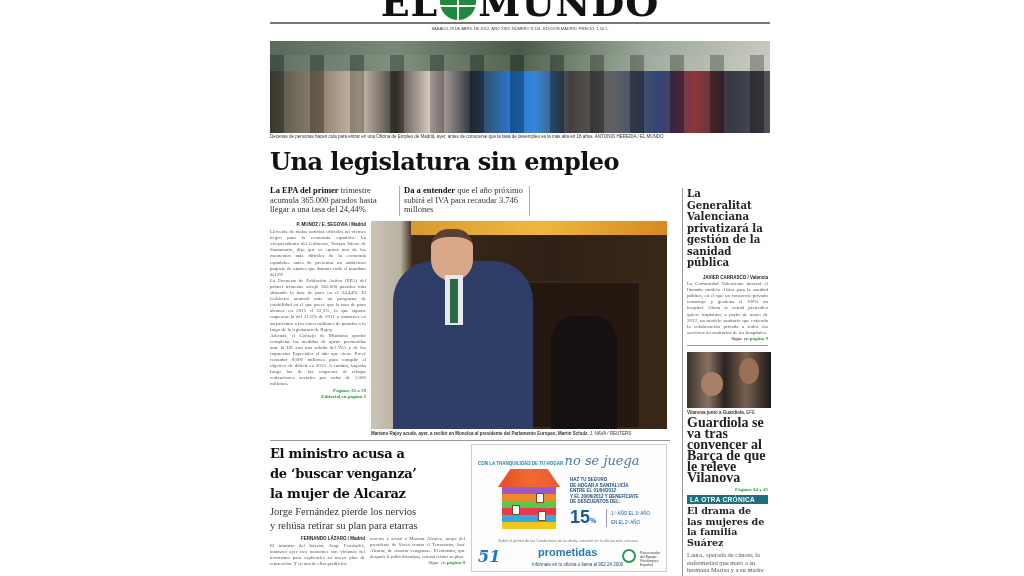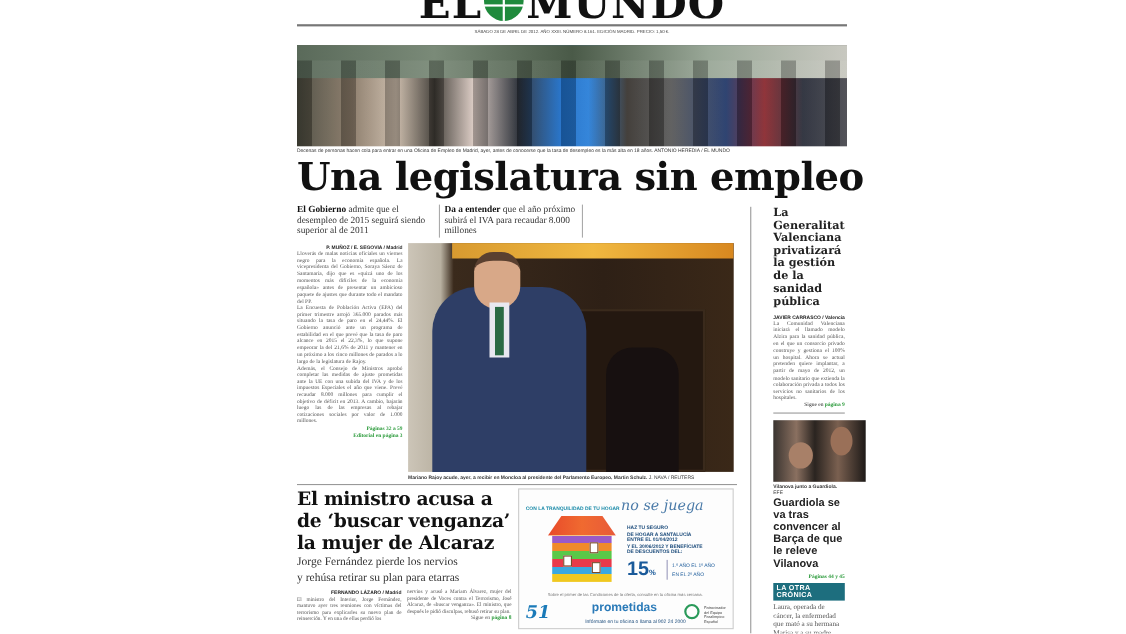--- a/index.html
+++ b/index.html
@@ -8,54 +8,54 @@
 .masthead{position:absolute;left:0;top:-14px;width:500px;height:34px;text-align:center;font-family:"DejaVu Serif",serif;font-weight:bold;font-size:38px;letter-spacing:1px;line-height:34px;color:#111}
 .globe{display:inline-block;width:36px;height:30px;border-radius:0 0 18px 18px;background:#1f8a3c;vertical-align:middle;margin:0 2px;position:relative;top:-2px;border-top:3px solid #fff}
 .globe::after{content:"";position:absolute;left:17px;top:0;width:2px;height:27px;background:#fff}
 .globe::before{content:"";position:absolute;left:0;top:12px;width:36px;height:2px;background:#fff}
 .rule{position:absolute;left:0;top:22px;width:500px;height:2px;background:#777}
 .dateline{position:absolute;left:0;top:26px;width:500px;text-align:center;font-size:4px;color:#444;font-family:"Liberation Sans",sans-serif}
 .photo-top{position:absolute;left:0;top:41px;width:500px;height:92px;background:linear-gradient(90deg,#4a4a3e 0%,#8a7a68 10%,#c9b9a8 18%,#3e3a34 25%,#d8c8c0 32%,#2c3038 40%,#1f6fc8 48%,#2a7fd8 53%,#3a3632 60%,#5a5a5a 68%,#243a6a 78%,#8a2a30 85%,#2a2e3a 92%,#4a4a50 100%);overflow:hidden}
 .photo-top .bg{position:absolute;left:0;top:0;width:100%;height:30px;background:linear-gradient(90deg,#5a6a5a,#7a8a78,#4a5a48,#9aa898,#c8c8c0)}
 .photo-top .crowd{position:absolute;left:0;top:14px;width:100%;height:78px;background:repeating-linear-gradient(90deg,rgba(0,0,0,0.25) 0 14px,rgba(255,255,255,0.05) 14px 40px)}
 .caption-top{position:absolute;left:0;top:134px;width:500px;font-size:4.5px;font-family:"Liberation Sans",sans-serif;color:#333;white-space:nowrap;overflow:hidden}
-.headline{position:absolute;left:0;top:141px;width:500px;font-family:"DejaVu Serif",serif;font-weight:bold;font-size:35px;letter-spacing:-0.5px;line-height:42px;color:#111;white-space:nowrap}
+.headline{position:absolute;left:0;top:141px;width:500px;font-family:"DejaVu Serif",serif;font-weight:bold;font-size:24px;letter-spacing:-0.5px;line-height:42px;color:#111;white-space:nowrap}
 .subs{position:absolute;left:0;top:186px;width:400px;height:30px;display:flex}
 .sub{font-size:8.5px;line-height:9.5px;color:#333;padding:0 4px;border-right:1px solid #aaa}
 .sub:first-child{width:130px;padding-left:0}
 .sub:nth-child(2){width:130px}
 .sub:nth-child(3){width:140px;border-right:none}
 .sub b{color:#111}
 .col-left{position:absolute;left:0;top:222px;width:96px;height:218px;font-size:5px;line-height:6.1px;color:#555;text-align:justify;overflow:hidden}
 .byline{font-size:4.5px;font-family:"Liberation Sans",sans-serif;text-align:right;color:#222;font-weight:bold;margin-bottom:1px}
 .green{color:#2a9a3a;font-weight:bold}
 .ref{text-align:right;font-size:5px}
 .photo-main{position:absolute;left:101px;top:221px;width:296px;height:208px;background:linear-gradient(90deg,#ccc5b8 0%,#b8b0a0 10%,#3a2a1c 14%,#2e2016 60%,#3a2818 100%);overflow:hidden}
 .photo-main .light{position:absolute;left:40px;top:0;width:256px;height:14px;background:linear-gradient(90deg,#d89a30,#f0b840,#d88820)}
 .photo-main .door{position:absolute;left:120px;top:60px;width:150px;height:148px;background:#241810;border:2px solid #3a2a1c}
 .photo-main .man{position:absolute;left:22px;top:40px;width:140px;height:168px;background:#2e3e66;border-radius:40px 40px 0 0}
 .photo-main .head{position:absolute;left:60px;top:8px;width:42px;height:52px;background:#d8a888;border-radius:20px 20px 24px 24px;border-top:8px solid #5a4030}
 .photo-main .shirt{position:absolute;left:74px;top:54px;width:18px;height:50px;background:#e8e8f0}
 .photo-main .tie{position:absolute;left:79px;top:58px;width:8px;height:44px;background:#2a6a44}
 .photo-main .shadow{position:absolute;left:180px;top:95px;width:66px;height:113px;background:#171010;border-radius:24px 24px 0 0}
 .caption-main{position:absolute;left:101px;top:431px;width:296px;font-size:4.5px;font-family:"Liberation Sans",sans-serif;color:#333;white-space:nowrap;overflow:hidden}
-.col-right{position:absolute;left:412px;top:188px;width:86px;height:388px;border-left:1px solid #999;padding-left:20px}
+.col-right{position:absolute;left:412px;top:188px;width:86px;height:388px;border-left:1px solid #999;padding-left:4px}
 .rh1{font-family:"DejaVu Serif",serif;font-weight:bold;font-size:10.2px;line-height:11.5px;color:#222}
 .rtext{font-size:5px;line-height:6.2px;color:#555;text-align:justify}
 .rphoto{width:84px;height:56px;margin-top:6px;background:linear-gradient(90deg,#3a3430 0%,#8a7060 25%,#2a2420 45%,#7a6050 70%,#1e1a18 100%);position:relative}
 .rphoto::before{content:"";position:absolute;left:14px;top:20px;width:22px;height:24px;border-radius:50%;background:#a88068}
 .rphoto::after{content:"";position:absolute;left:52px;top:6px;width:20px;height:26px;border-radius:50%;background:#9a7058}
 .rcap{font-size:4.5px;font-family:"Liberation Sans",sans-serif;color:#333;margin:2px 0}
-.rh2{font-family:Liberation Sans, sans-serif;font-weight:bold;font-size:10px;line-height:11px;color:#222}
+.rh2{font-family:Liberation Serif, serif;font-weight:bold;font-size:14px;line-height:11px;color:#222}
 .rh3{font-family:"DejaVu Serif",serif;font-weight:bold;font-size:9.5px;line-height:10.5px;color:#222}
 .tag{background:#1d6e7e;color:#fff;font-family:"Liberation Sans",sans-serif;font-weight:bold;font-size:6.5px;padding:1px 3px;margin:3px 0 2px;letter-spacing:0.3px}
 .rsub{font-size:6.5px;line-height:7.4px;color:#555}
 .hline{position:absolute;left:0;top:440px;width:400px;height:1px;background:#999}
 .story2{position:absolute;left:0;top:444px;width:196px;height:132px}
-.s2h{font-family:"DejaVu Serif",serif;font-weight:bold;font-size:17px;line-height:20px;color:#111;white-space:nowrap;letter-spacing:-0.3px}
+.s2h{font-family:"DejaVu Serif",serif;font-weight:bold;font-size:13px;line-height:20px;color:#111;white-space:nowrap;letter-spacing:-0.3px}
 .s2sub{font-size:10.5px;line-height:11.8px;color:#333;margin-top:2px;white-space:nowrap}
 .s2cols{display:flex;gap:5px;margin-top:4px}
 .s2col{width:95px;font-size:4.8px;line-height:6px;color:#555;text-align:justify}
 .ad{position:absolute;left:201px;top:444px;width:196px;height:128px;border:1px solid #ccc;background:#fdfdfd;overflow:hidden}
 .ad-head{position:absolute;left:6px;top:8px;font-size:4.5px;font-family:"Liberation Sans",sans-serif;color:#1a8aa8;font-weight:bold;white-space:nowrap}
 .ad-script{font-style:italic;color:#4a7aa8;font-size:13px;font-weight:normal;font-family:"DejaVu Serif",serif}
 .house{position:absolute;left:26px;top:24px;width:62px;height:62px}
 .roof{position:absolute;left:0;top:0;width:62px;height:18px;background:linear-gradient(90deg,#e84a2a,#f06a30,#e85a3a);clip-path:polygon(20% 0,80% 0,100% 100%,0 100%)}
 .walls{position:absolute;left:4px;top:18px;width:54px;height:42px;background:repeating-linear-gradient(0deg,#f0c820 0 7px,#3aa8e0 7px 14px,#e83a4a 14px 21px,#5ac848 21px 28px,#f08a2a 28px 35px,#9a5ac8 35px 42px)}
 .win{position:absolute;width:8px;height:10px;background:#fff;border:1px solid #7a4a2a}
@@ -85,22 +85,22 @@
     <div class="bg"></div>
       <div class="crowd"></div>
   </div>
   <div class="caption-top">
     <span>Decenas de personas hacen cola para entrar en una Oficina de Empleo de Madrid, ayer, antes de conocerse que la tasa de desempleo es la más alta en 18 años.</span> <span>ANTONIO HEREDIA / EL MUNDO</span>
   </div>
 
   <div class="headline">Una legislatura sin empleo</div>
 
   <div class="subs">
-    <div class="sub"><b>El Gobierno</b><span> admite que el desempleo de 2015 seguirá siendo superior al de 2011</span></div>
-    <div class="sub"><b>Da a entender</b><span> que el año próximo subirá el IVA para recaudar 8.000 millones</span></div>
+    <div class="sub"><b>La EPA del primer</b><span> trimestre acumula 365.000 parados hasta llegar a una tasa del 24,44%</span></div>
+    <div class="sub"><b>Da a entender</b><span> que el año próximo subirá el IVA para recaudar 3.746 millones</span></div>
   </div>
 
   <div class="col-left">
     <div class="byline">P. MUÑOZ / E. SEGOVIA / Madrid</div>
     <p>Lloverás de malas noticias oficiales un viernes negro para la economía española. La vicepresidenta del Gobierno, Soraya Sáenz de Santamaría, dijo que es «quizá uno de los momentos más difíciles de la economía española» antes de presentar un ambicioso paquete de ajustes que durante todo el mandato del PP.</p>
     <p>La Encuesta de Población Activa (EPA) del primer trimestre arrojó 365.000 parados más situando la tasa de paro en el 24,44%. El Gobierno anunció ante un programa de estabilidad en el que prevé que la tasa de paro alcance en 2015 el 22,3%, lo que supone empeorar la del 21,6% de 2011 y mantener en un próximo a los cinco millones de parados a lo largo de la legislatura de Rajoy.</p>
     <p>Además, el Consejo de Ministros aprobó completar las medidas de ajuste prometidas ante la UE con una subida del IVA y de los impuestos Especiales el año que viene. Prevé recaudar 8.000 millones para cumplir el objetivo de déficit en 2013. A cambio, bajarán luego las de las empresas al rebajar cotizaciones sociales por valor de 1.000 millones.</p>
     <div class="ref green">Páginas 32 a 59</div>
     <div class="ref green">Editorial en página 3</div>
   </div>
@@ -122,20 +122,21 @@
     <div class="rh1">La Generalitat Valenciana privatizará la gestión de la sanidad pública</div>
     <div class="byline" style="margin-top:6px">JAVIER CARRASCO / Valencia</div>
     <div class="rtext">La Comunidad Valenciana iniciará el llamado modelo Alzira para la sanidad pública, en el que un consorcio privado construye y gestiona el 100% un hospital. Ahora se actual pretenden quiere implantar, a partir de mayo de 2012, un modelo sanitario que extienda la colaboración privada a todos los servicios no sanitarios de los hospitales.</div>
     <div class="ref" style="font-size:5px"><span>Sigue en</span> <span class="green">página 9</span></div>
     <div style="height:1px;background:#999;margin-top:4px"></div>
     <div class="rphoto"></div>
     <div class="rcap"><b>Vilanova junto a Guardiola.</b> <span>EFE</span></div>
     <div class="rh2">Guardiola se va tras convencer al Barça de que le releve Vilanova</div>
     <div class="ref green" style="margin-top:4px">Páginas 44 y 45</div>
     <div class="tag">LA OTRA CRÓNICA</div>
+    <div class="rh3">El drama de las mujeres de la familia Suárez</div>
     <div class="rsub" style="margin-top:3px">Laura, operada de cáncer, la enfermedad que mató a su hermana Marisa y a su madre</div>
 
   </div>
 
   <div class="hline"></div>
 
   <div class="story2">
     <div class="s2h">El ministro acusa a</div>
     <div class="s2h">de ‘buscar venganza’</div>
     <div class="s2h">la mujer de Alcaraz</div>

